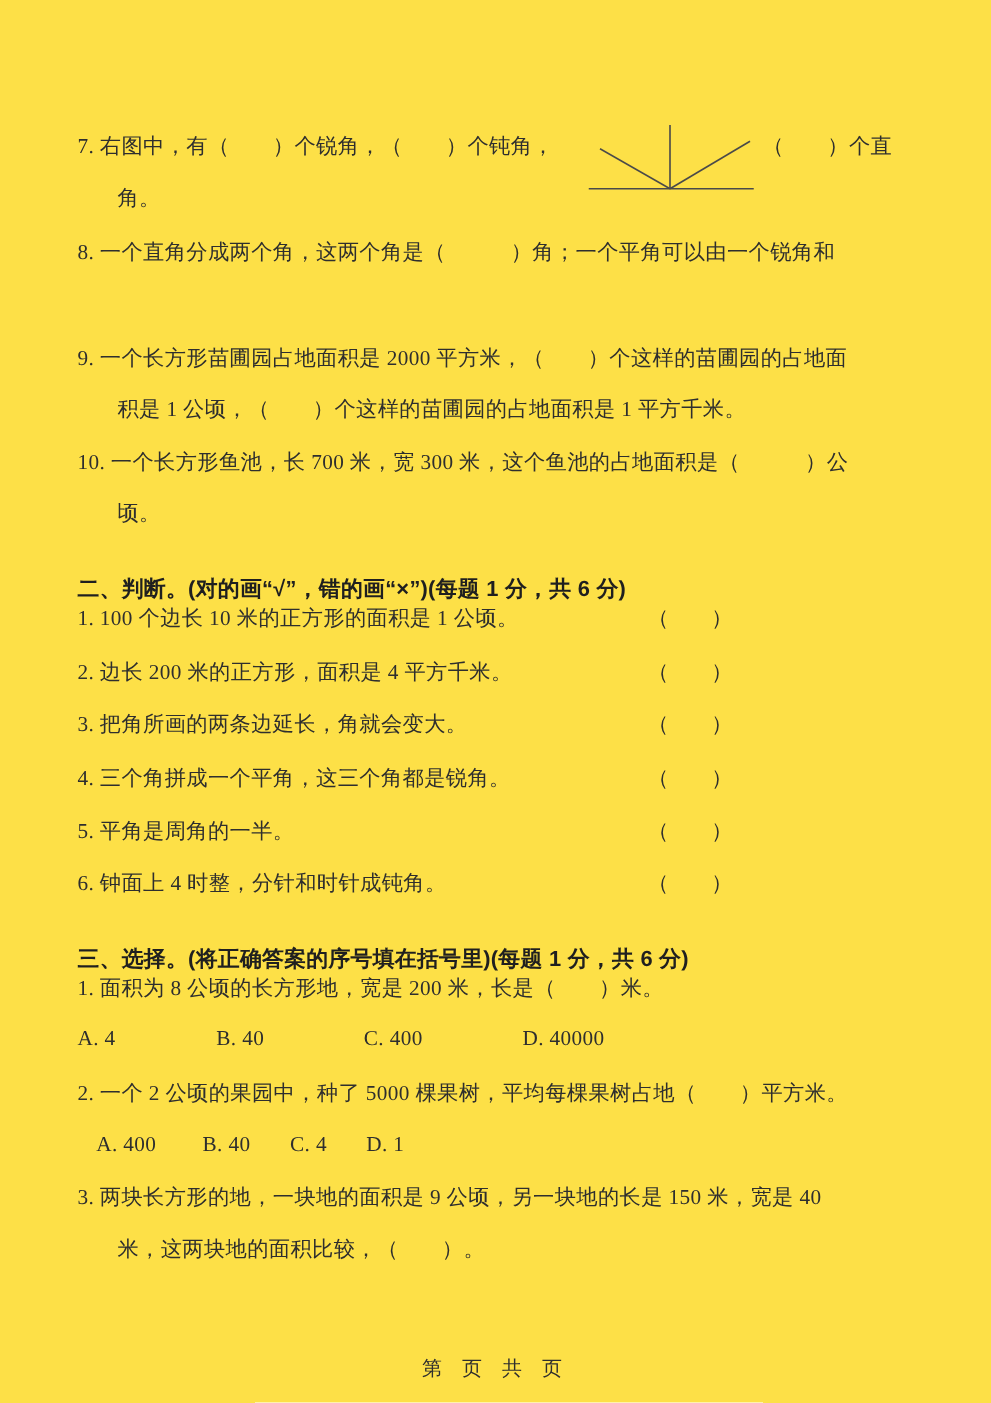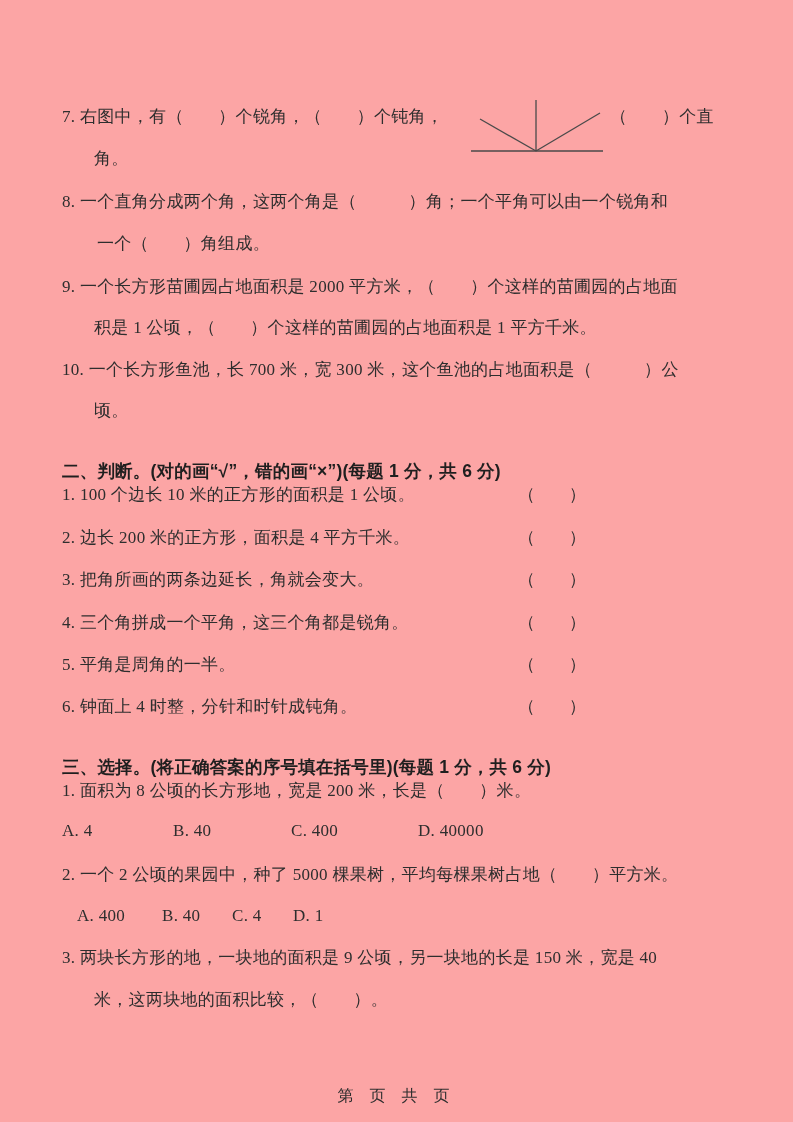--- a/index.html
+++ b/index.html
@@ -4,21 +4,21 @@
 <style>
   html, body {
     margin: 0;
     padding: 0;
     background: #ffffff;
   }
   .page {
     position: relative;
     width: 793px;
     height: 1122px;
-    background: #fca5a5;
+    background: #fde047;
     overflow: hidden;
     font-family: "Liberation Serif", "DejaVu Serif", serif;
     color: #2e2e2e;
   }
   .line {
     position: absolute;
     font-size: 17px;
     line-height: 22px;
     white-space: nowrap;
     letter-spacing: 0.3px;
@@ -104,21 +104,20 @@
       <line x1="67" y1="54" x2="11" y2="22" stroke="#4a4a4a" stroke-width="1.3"></line>
       <line x1="67" y1="54" x2="131" y2="16" stroke="#4a4a4a" stroke-width="1.3"></line>
     </svg>
   </div>
 
   <div class="line" style="left:610px; top:106px;">（　　）个直</div>
 
   <div class="line" style="left:94px; top:148px;">角。</div>
 
   <div class="line" style="left:62px; top:191px;text-align:center;">8. 一个直角分成两个角，这两个角是（　　　）角；一个平角可以由一个锐角和</div>
-  <div class="line" style="left:97px; top:233px;">一个（　　）角组成。</div>
 
   <div class="line" style="left:62px; top:276px;">9. 一个长方形苗圃园占地面积是 2000 平方米，（　　）个这样的苗圃园的占地面</div>
   <div class="line" style="left:94px; top:317px;">积是 1 公顷，（　　）个这样的苗圃园的占地面积是 1 平方千米。</div>
 
   <div class="line" style="left:62px; top:359px;">10. 一个长方形鱼池，长 700 米，宽 300 米，这个鱼池的占地面积是（　　　）公</div>
   <div class="line" style="left:94px; top:400px;">顷。</div>
 
   <div class="section-header" style="left:62px; top:441px;">二、判断。(对的画“√”，错的画“×”)(每题 1 分，共 6 分)</div>
 
   <div class="judge-row" style="top:484px;">

